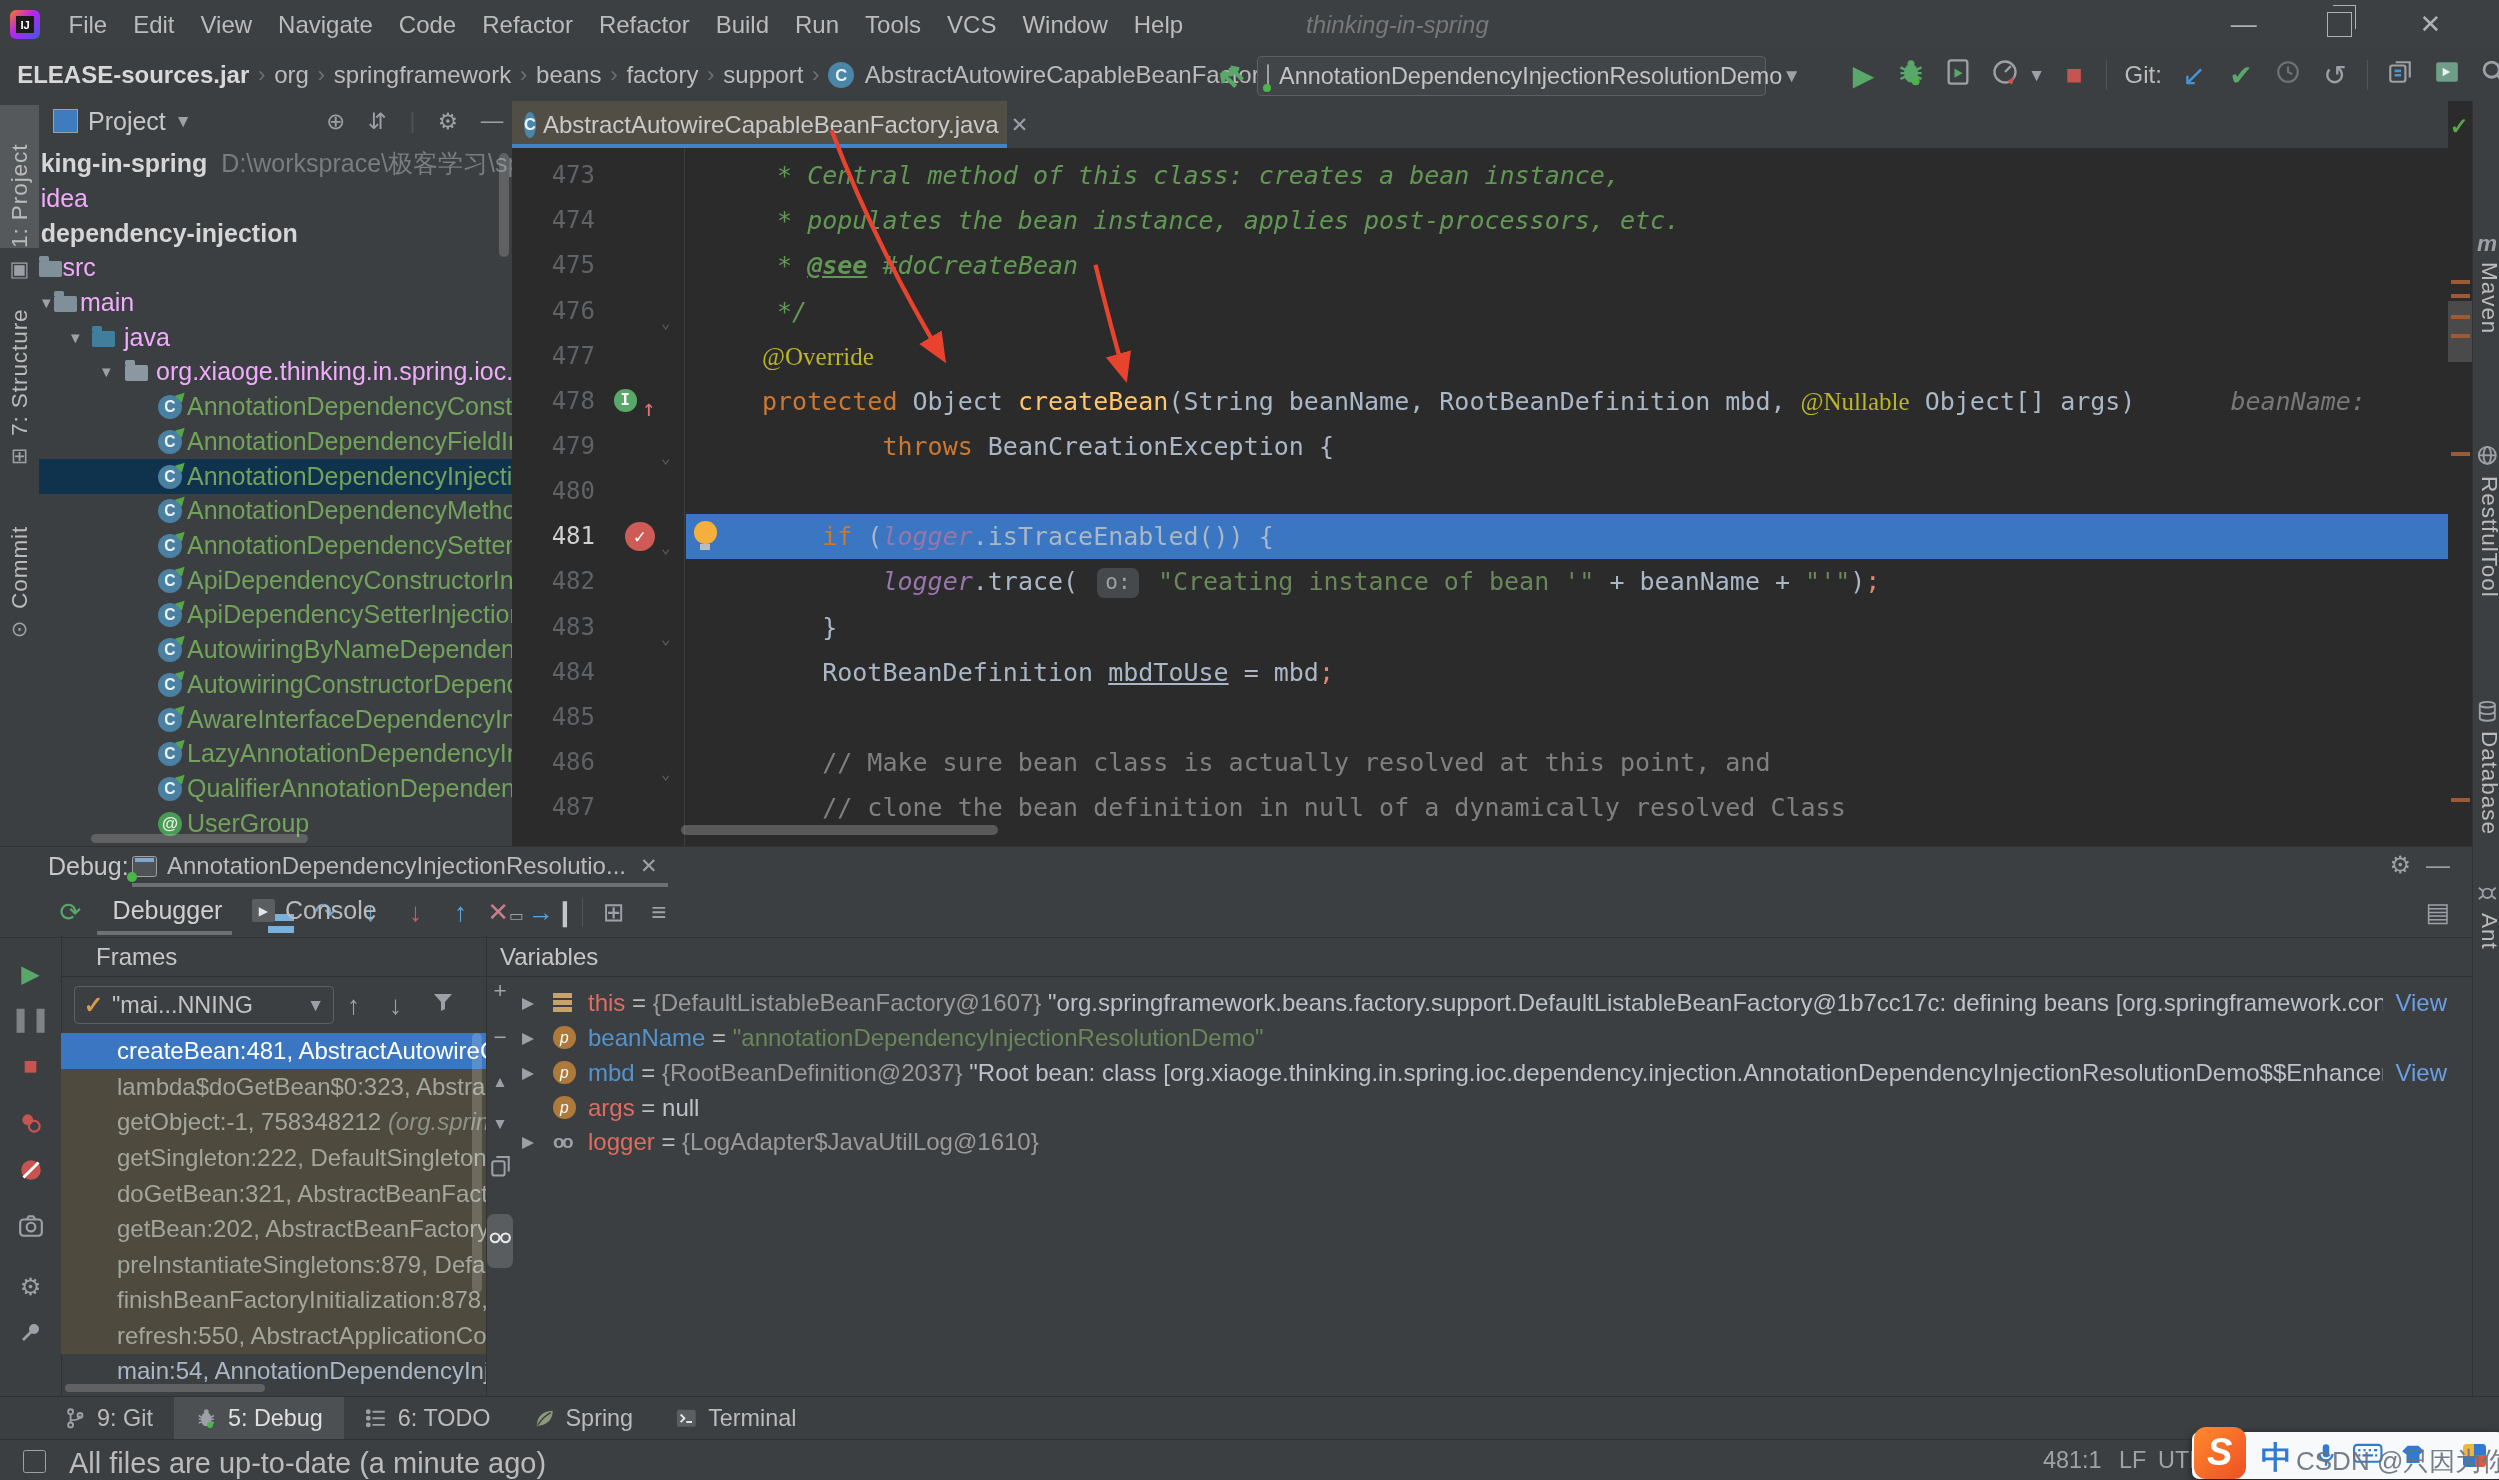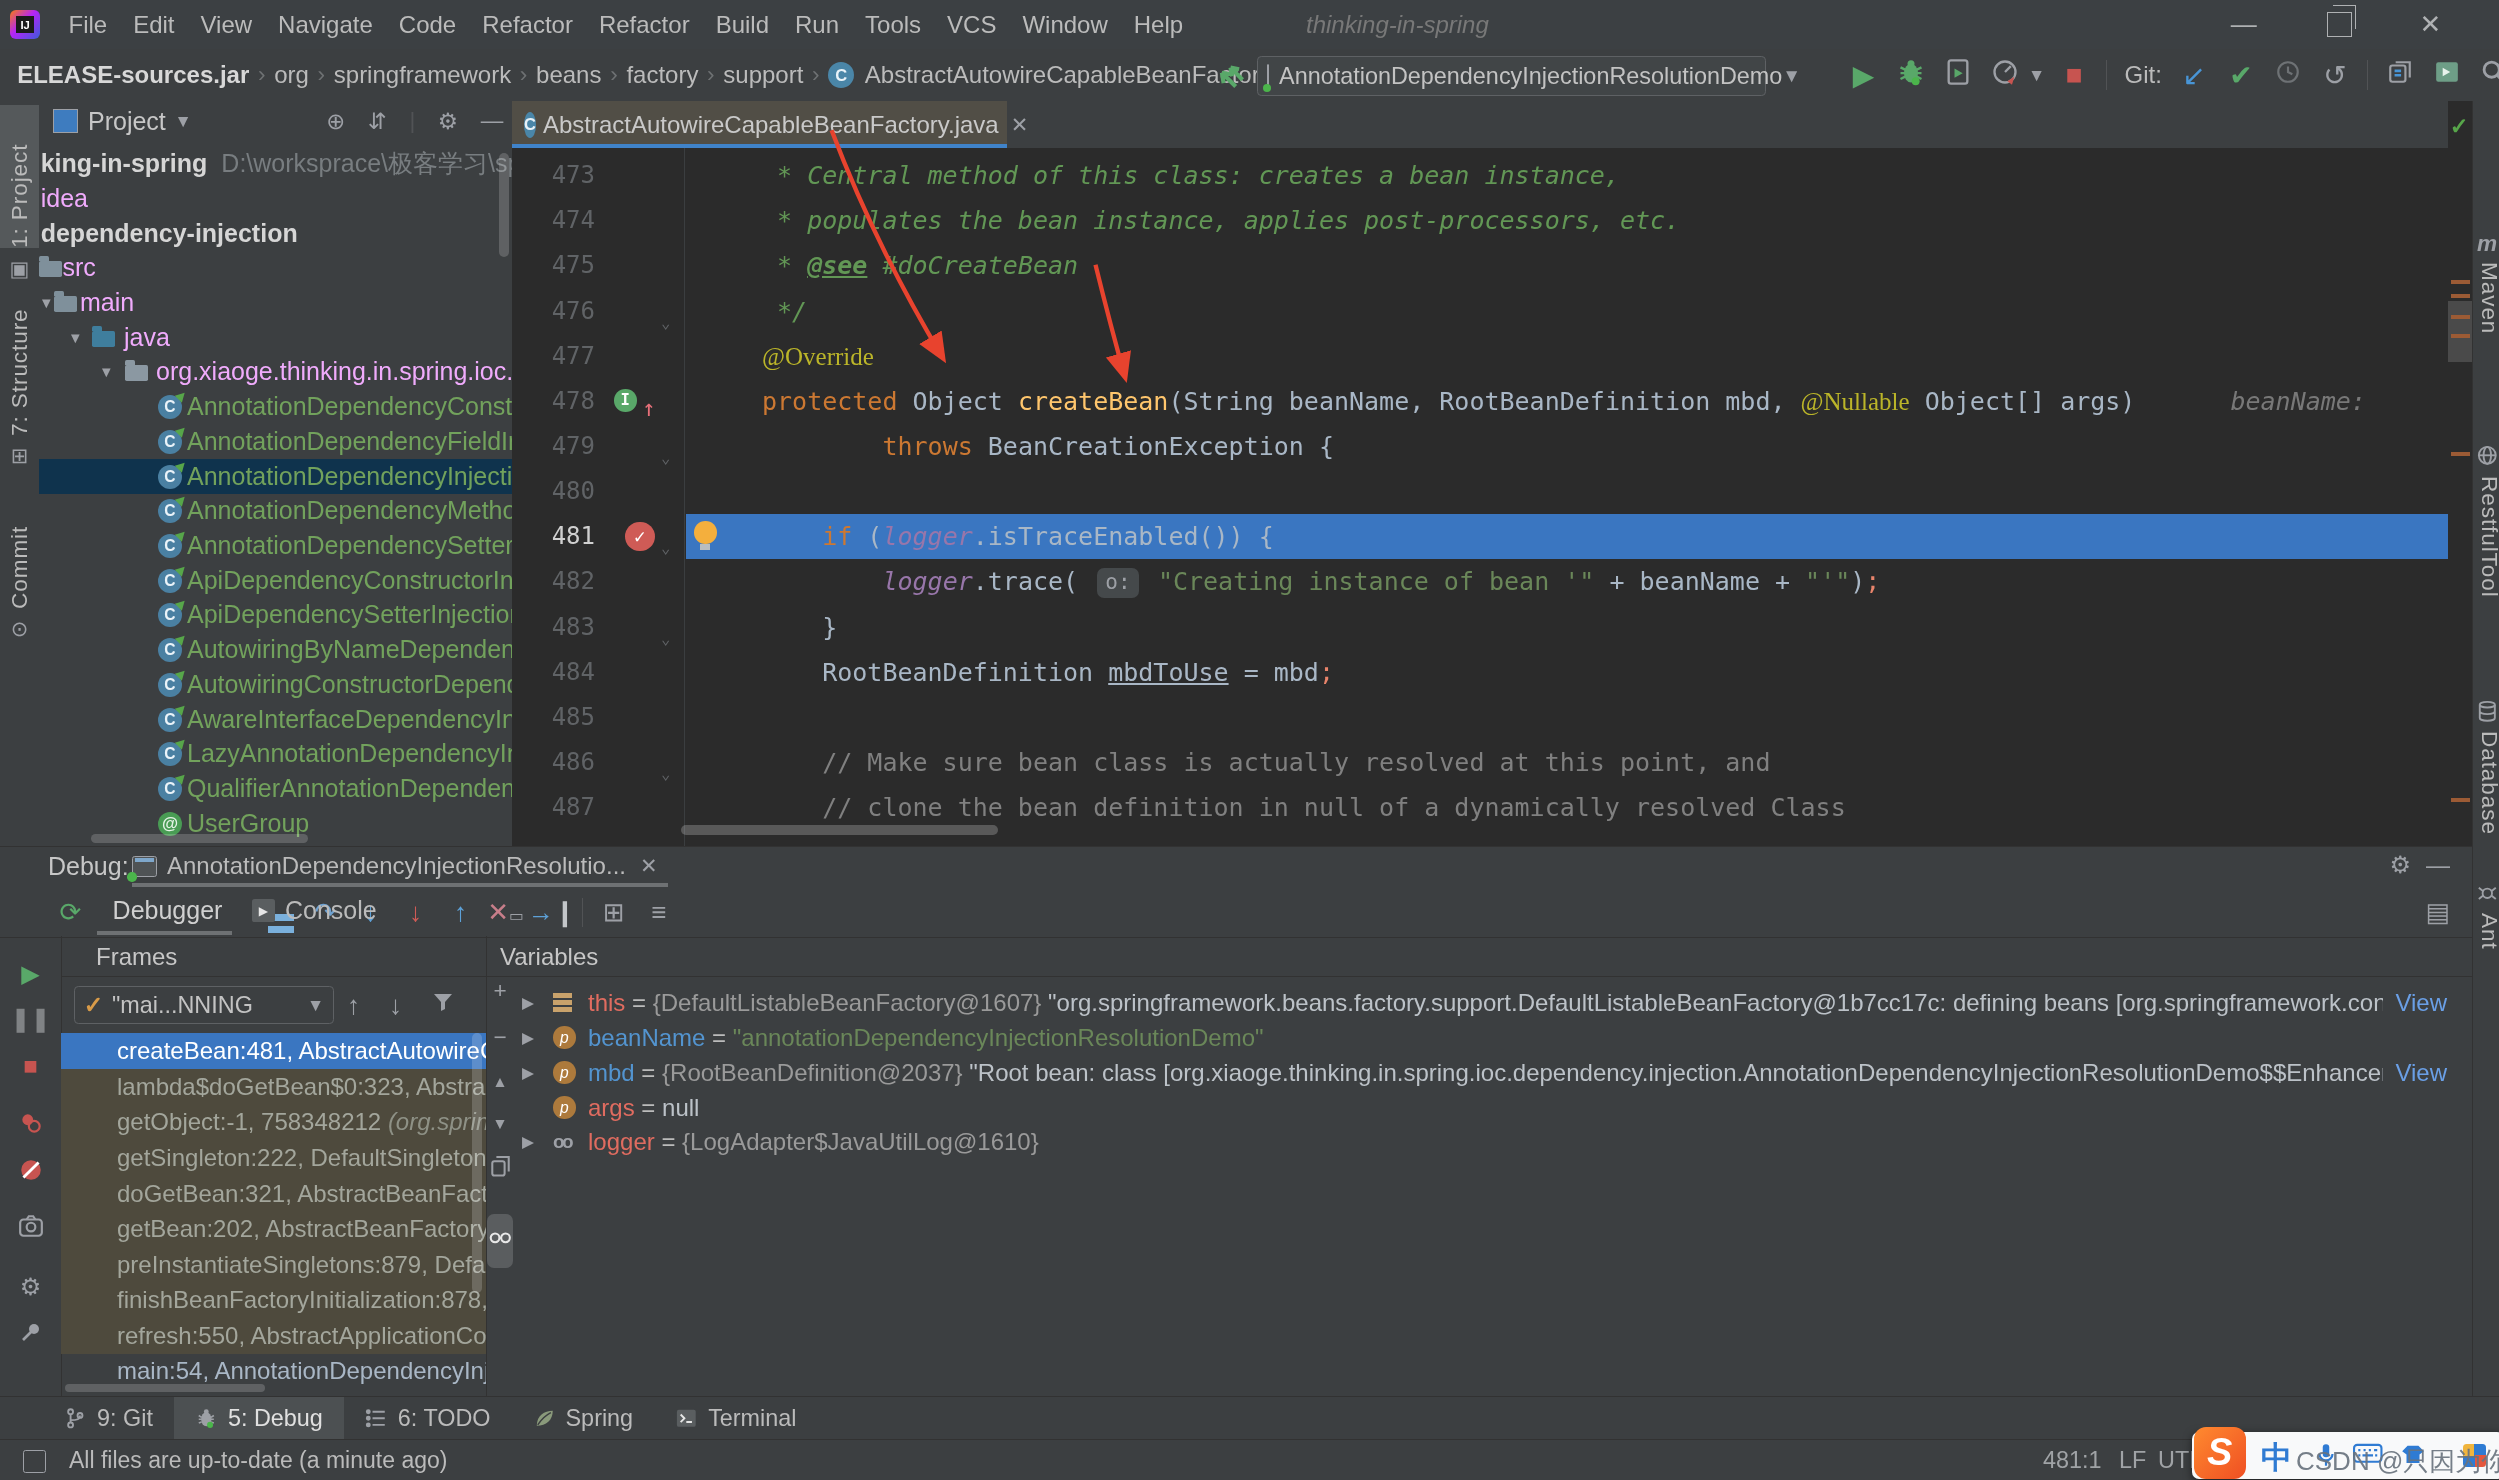--- a/index.html
+++ b/index.html
@@ -188,21 +188,21 @@
   .view-link{color:#6a9fe6;margin-left:12px;flex:none;}
 
   
   #bottom-bar{left:0;top:1396px;width:2500px;height:43px;background:#3c3f41;border-top:0.9px solid #323232;display:flex;align-items:center;}
   .bb-item{height:43px;display:flex;align-items:center;gap:10.4px;padding:0 21px;font-size:23.4px;color:#bbbbbb;}
   .bb-item.active{background:#4c5052;color:#e0e0e0;}
   .bb-icn{color:#9da0a6;display:flex;}
   #event-log{position:absolute;left:2326px;top:0;height:43px;display:flex;align-items:center;gap:10.4px;font-size:23.4px;color:#bbbbbb;margin-top:24px;}
   #status-bar{left:0;top:1439px;width:2500px;height:42px;background:#3c3f41;border-top:0.9px solid #323232;}
   #status-icon{position:absolute;left:22.6px;top:10.4px;width:21px;height:21px;border:1.7px solid #9da0a6;border-radius:2.6px;}
-  #status-msg{position:absolute;left:69px;top:7px;font-size:23px;color:#bbbbbb;}
+  #status-msg{position:absolute;left:69px;top:7px;font-size:29px;color:#bbbbbb;}
   .sb-right{position:absolute;top:7px;font-size:23.4px;color:#a0a3a6;}
 
   
   #ime{left:2192px;top:1432px;width:312px;height:47px;background:#f8f9fa;border-radius:7px;z-index:70;
     box-shadow:0 2.6px 8.7px rgba(0,0,0,.5);}
   #ime-logo{position:absolute;left:1.7px;top:-5.2px;width:52px;height:52px;border-radius:12px;z-index:72;
     background:linear-gradient(135deg,#ff8a2f,#ef4f23);color:#fff;font-size:38px;font-weight:bold;font-style:italic;
     display:flex;align-items:center;justify-content:center;}
   #ime-lang{position:absolute;left:69px;top:5.2px;color:#2f7bd3;font-size:31px;font-weight:bold;}
   .ime-icn{position:absolute;top:10.4px;color:#2f7bd3;}

